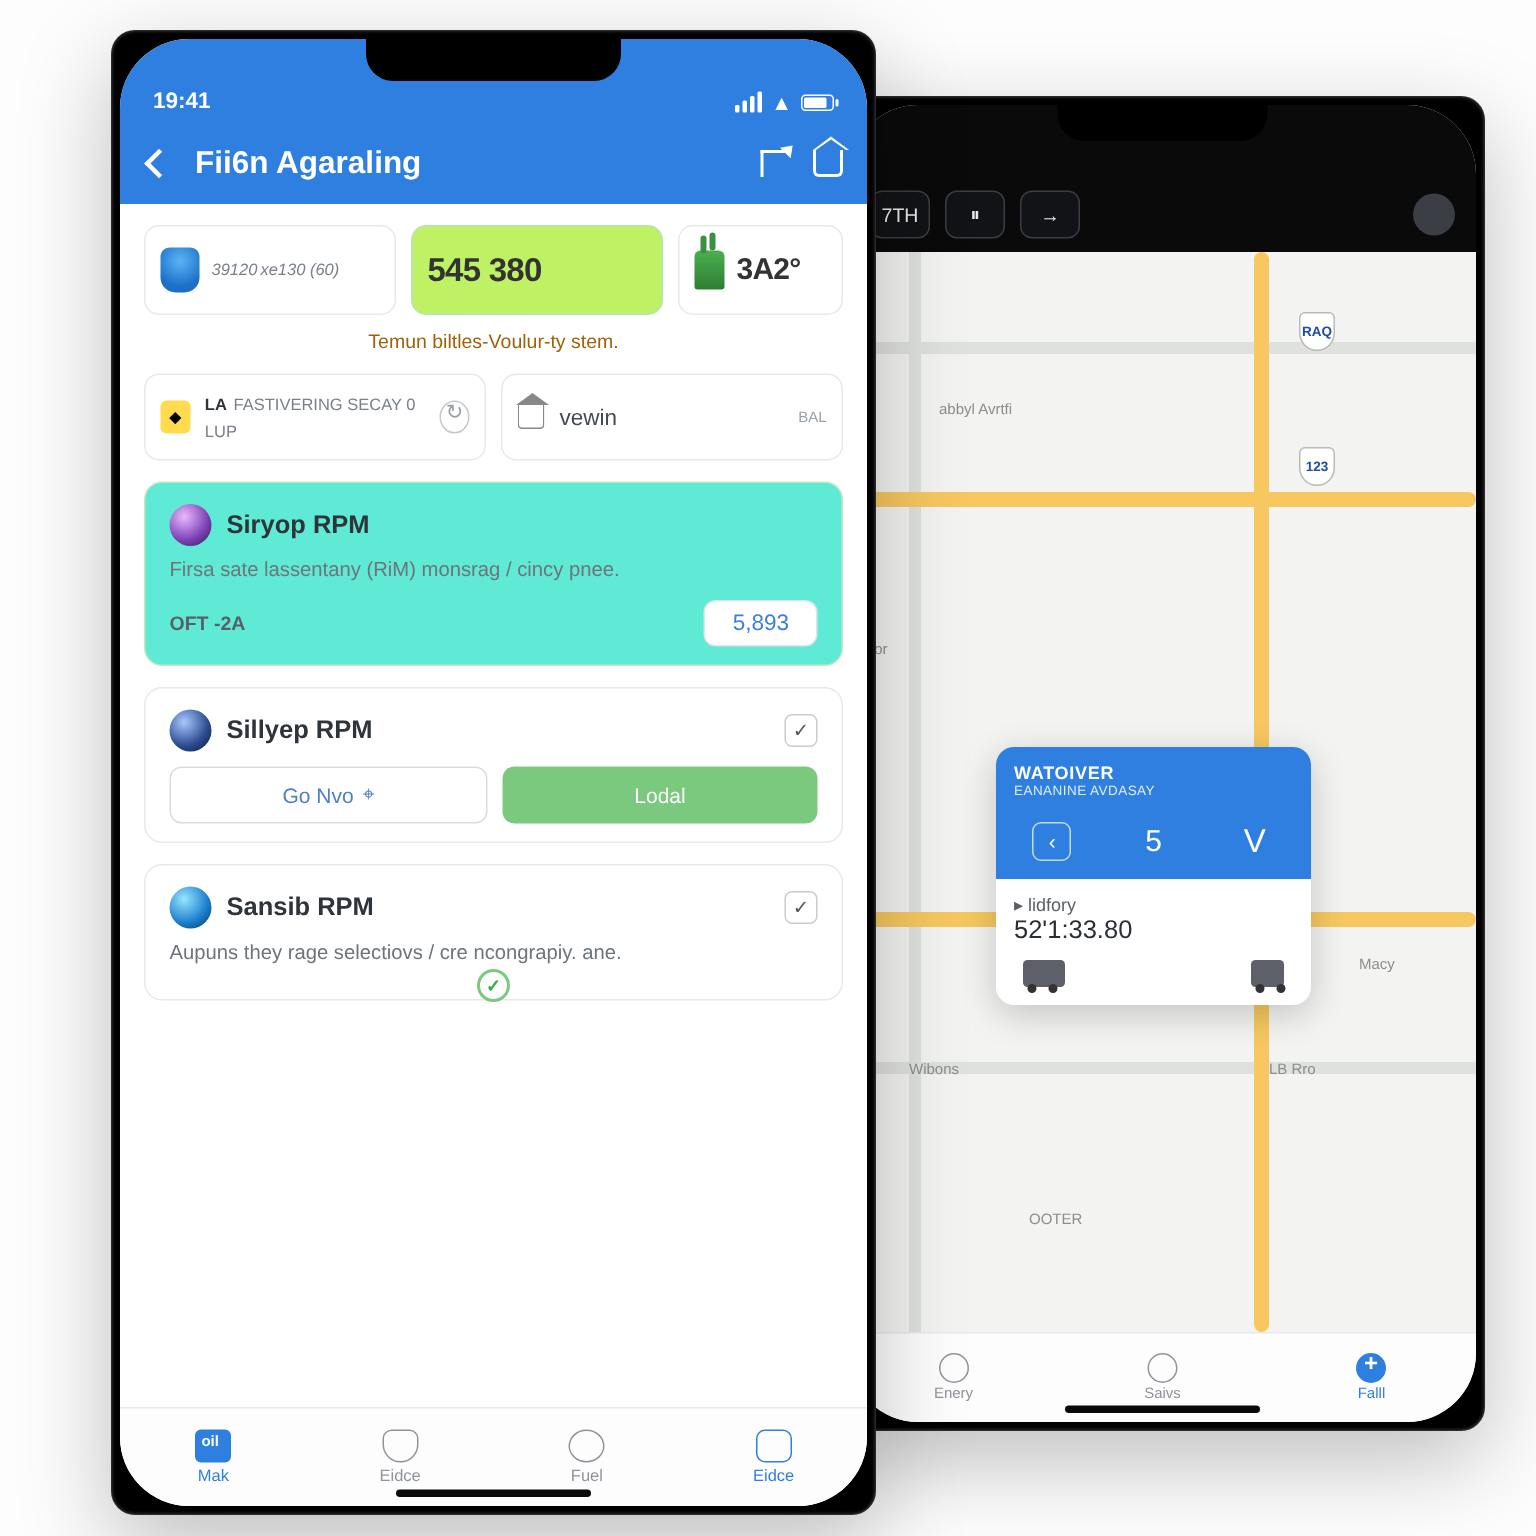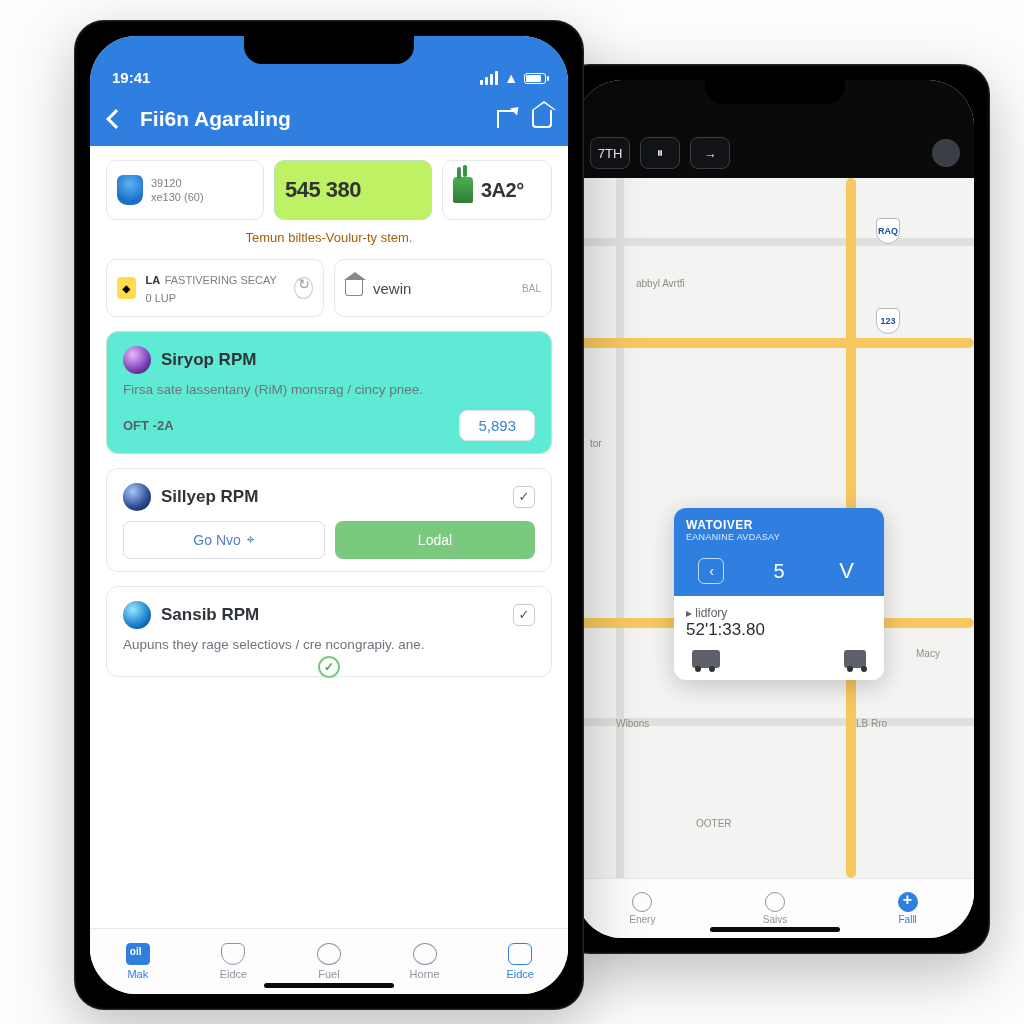--- a/index.html
+++ b/index.html
@@ -4,24 +4,24 @@
 <style>
   * { box-sizing: border-box; margin: 0; padding: 0; }
   body {
     width: 1024px; height: 1024px;
     background: #fdfdfd;
     font-family: -apple-system, "Helvetica Neue", Arial, sans-serif;
     position: relative; overflow: hidden;
   }
   .phone {
     position: absolute;
-    border-radius: 30px;
+    border-radius: 16px;
     background: #000;
     box-shadow: 0 20px 60px rgba(0,0,0,.25), inset 0 0 3px rgba(255,255,255,.4);
-    padding: 16px;
+    padding: 6px;
   }
   .phone-left { left: 74px; top: 20px; width: 510px; height: 990px; z-index: 2;}
   .phone-right { left: 560px; top: 64px; width: 430px; height: 890px; z-index: 1;}
   .screen {
     width: 100%; height: 100%;
     background: #fff;
     border-radius: 46px;
     overflow: hidden; position: relative;
     display: flex; flex-direction: column;
   }
@@ -60,21 +60,21 @@
   .home-ico{width:20px;height:18px;border:2px solid #fff;border-top:none;border-radius:0 0 4px 4px;position:relative;}
   .home-ico::before{content:"";position:absolute;top:-9px;left:-2px;width:0;height:0;border-left:12px solid transparent;border-right:12px solid transparent;border-bottom:9px solid #fff;}
   .home-ico::after{content:"";position:absolute;top:-7px;left:0;width:0;height:0;border-left:10px solid transparent;border-right:10px solid transparent;border-bottom:7px solid #2f7fe0;}
 
   .content { flex:1; overflow:hidden; background:#fff; padding: 14px 16px 0; }
   .stat-row { display:flex; gap:10px; margin-bottom:10px;}
   .stat-card { flex:1; border:1px solid #e6e9ec; border-radius:10px; padding:8px 10px; display:flex; align-items:center; gap:8px; min-height:60px;}
   .stat-card.green { background:#bef264; border-color:#b8e2bb;}
   .stat-card .big { font-size:22px; font-weight:600; color:#333; letter-spacing:-.5px;}
   .stat-card .sub { font-size:11px; color:#7a8089;}
-  .stat-card .col{display:flex;flex-direction:column;gap:2px;}
+  .stat-card .col{display:flex;flex-direction:row;gap:2px;font-style:italic;}
   .tiny-ico { width:26px;height:30px; background:radial-gradient(circle at 50% 30%, #5bb4f5, #1b6fc7 70%); border-radius:6px 6px 10px 10px;}
   .plant-ico{width:20px;height:26px;background:linear-gradient(#4caf50,#2e7d32);border-radius:4px 4px 2px 2px;position:relative;}
   .plant-ico::before{content:"";position:absolute;top:-10px;left:4px;width:4px;height:12px;background:#3b9142;border-radius:2px;box-shadow:6px -2px 0 #3b9142;}
   .caption { text-align:center; font-size:13px; color:#a16207; margin:6px 0 14px;}
   .tile-row{display:flex; gap:10px; margin-bottom:14px;}
   .tile{flex:1;border:1px solid #e6e9ec;border-radius:10px;padding:10px;display:flex;align-items:center;gap:10px;}
   .tile .lbl{font-size:11px;color:#7a8089;line-height:1.3;}
   .tile .name{font-size:15px;color:#454a52;}
   .mini-tag{font-size:10px;color:#9aa0a8;margin-left:auto;}
   .badge-sq{width:22px;height:22px;border-radius:4px;background:#ffdb4d;display:flex;align-items:center;justify-content:center;font-size:10px;font-weight:700;}
@@ -326,24 +326,20 @@
           <span>Mak</span>
         </div>
       <div class="tab">
           <div class="tab-ico" style="border-radius:6px 6px 12px 12px"></div>
           <span>Eidce</span>
         </div>
       <div class="tab">
           <div class="tab-ico" style="border-radius:50%"></div>
           <span>Fuel</span>
         </div>
-      <div class="tab">
-          <div class="tab-ico" style="border-radius:50%"></div>
-          <span>Horne</span>
-        </div>
       <div class="tab active">
           <div class="tab-ico" style="border-radius:6px"></div>
           <span>Eidce</span>
         </div>
     </div>
     <div class="home-ind"></div>
   </div>
 </div>
 
 </body></html>

